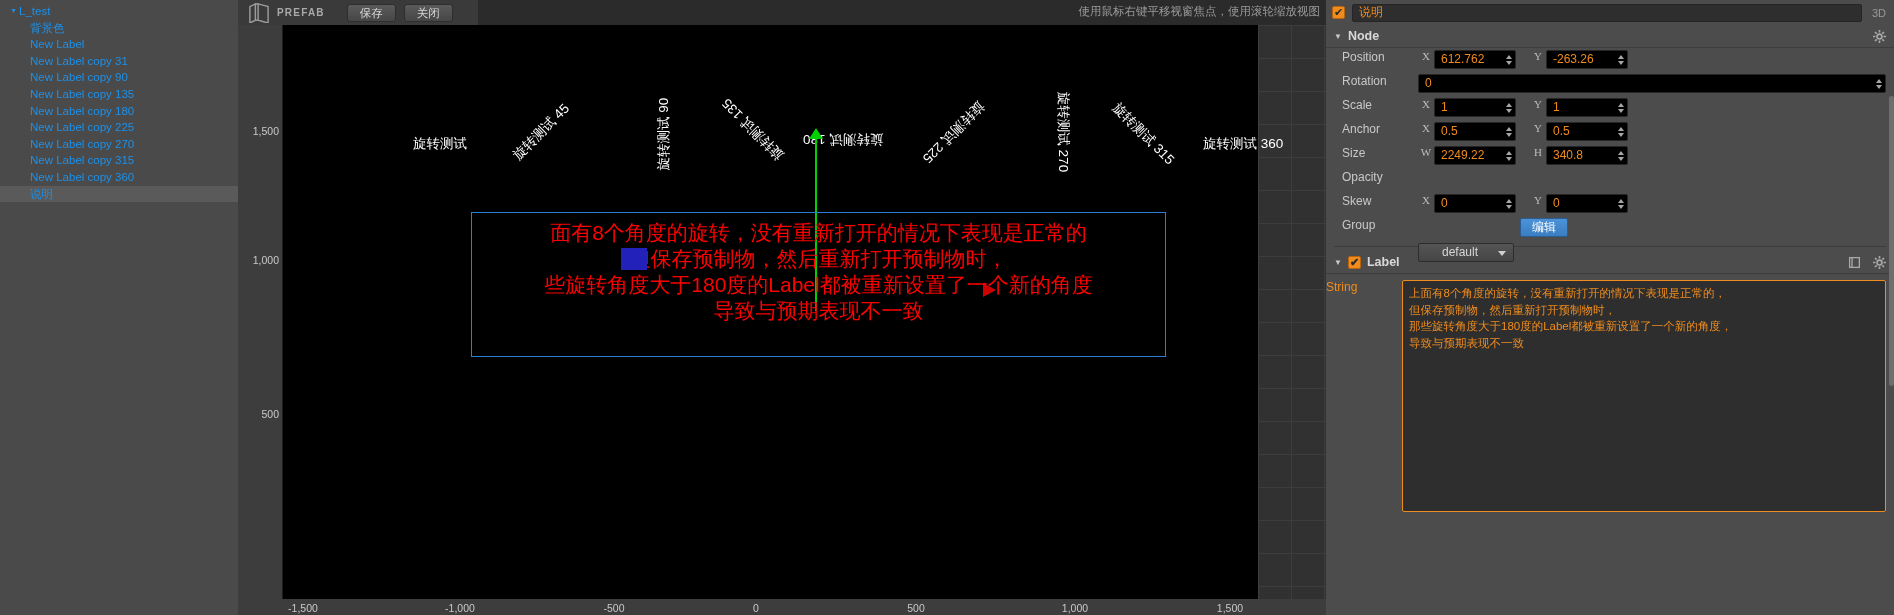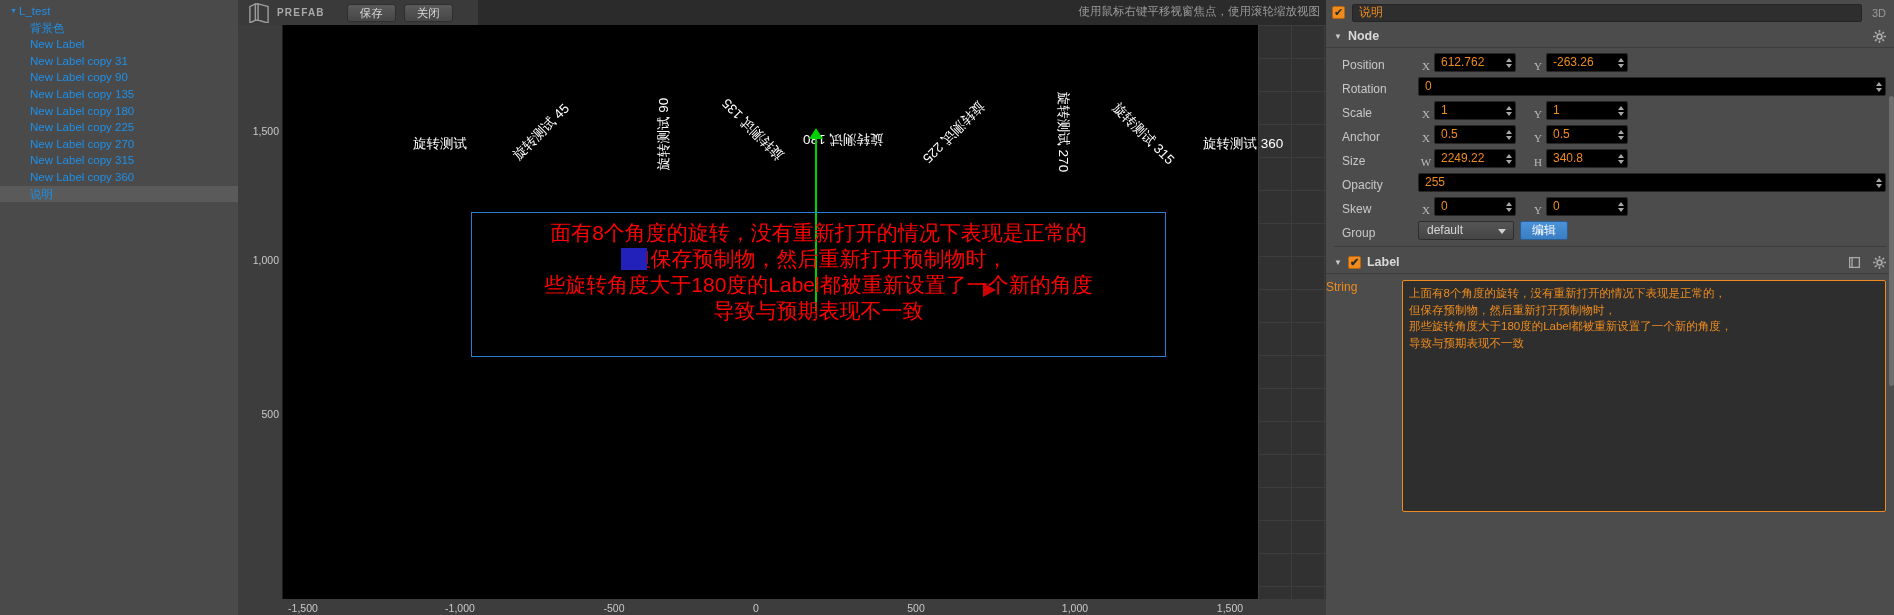--- a/index.html
+++ b/index.html
@@ -162,21 +162,21 @@
   }
   .section-head .tri {
     font-size: 8px; margin-right: 6px; color: #c8c8c8;
   }
   .sec-icons {
     position: absolute; right: 8px; top: 0; height: 23px;
     display: flex; align-items: center; gap: 12px;
   }
   .mini-icon { width: 13px; height: 13px; opacity: .75; cursor: pointer; }
   .prop-row {
-    display: flex; align-items: flex-end; height: 22px;
+    display: flex; align-items: flex-start; height: 22px;
     padding-left: 16px; margin-top: 2px;
   }
   .prop-label {
     width: 76px; flex: 0 0 76px; font-size: 12px; color: #c8c8c8;
   }
   .axis-tag {
     width: 16px; flex: 0 0 16px; font-size: 11px; color: #bdbdbd;
     font-family: "Liberation Serif", serif; text-align: center;
   }
   .num-field {
@@ -201,22 +201,23 @@
   .w-full { flex: 1 1 auto; margin-right: 8px; }
   .gapx { width: 14px; flex: 0 0 14px; }
   .color-swatch {
     flex: 1 1 auto; height: 16px; background: #ff0000;
     border-bottom: 3px solid #fff; margin-right: 8px; cursor: pointer;
   }
   .select-box {
     position: relative; width: 96px; flex: 0 0 96px; height: 19px;
     background: linear-gradient(#555,#454545);
     border: 1px solid #2d2d2d; border-radius: 2px;
-    color: #d6d6d6; font-size: 12px; line-height: 17px; padding-left: 8px;
+    color: #d6d6d6; font-size: 12px; line-height: 17px; padding-left: 23px;
     cursor: pointer;
+    margin-top: 25px;
   }
   .select-box .caret {
     position: absolute; right: 7px; top: 7px; width: 0; height: 0;
     border-left: 4px solid transparent; border-right: 4px solid transparent;
     border-top: 5px solid #d0d0d0;
   }
   .blue-btn {
     margin-left: 6px; height: 19px; min-width: 48px; padding: 0 10px;
     background: linear-gradient(#4b92d8,#3a7ec2);
     border: 1px solid #2b5d93; border-radius: 2px;
@@ -454,27 +455,20 @@
         <span class="spin">
             <i class="up"></i>
             <i class="dn"></i>
           </span>
       </div>
     </div>
 
 
     <div class="prop-row">
       <span class="prop-label">Opacity</span>
-      <div class="num-field w-full">
-        <span>255</span>
-        <span class="spin">
-            <i class="up"></i>
-            <i class="dn"></i>
-          </span>
-      </div>
     </div>
 
     <div class="prop-row">
       <span class="prop-label">Skew</span>
       <span class="axis-tag">X</span>
       <div class="num-field w-half">
         <span>0</span>
         <span class="spin">
             <i class="up"></i>
             <i class="dn"></i>

